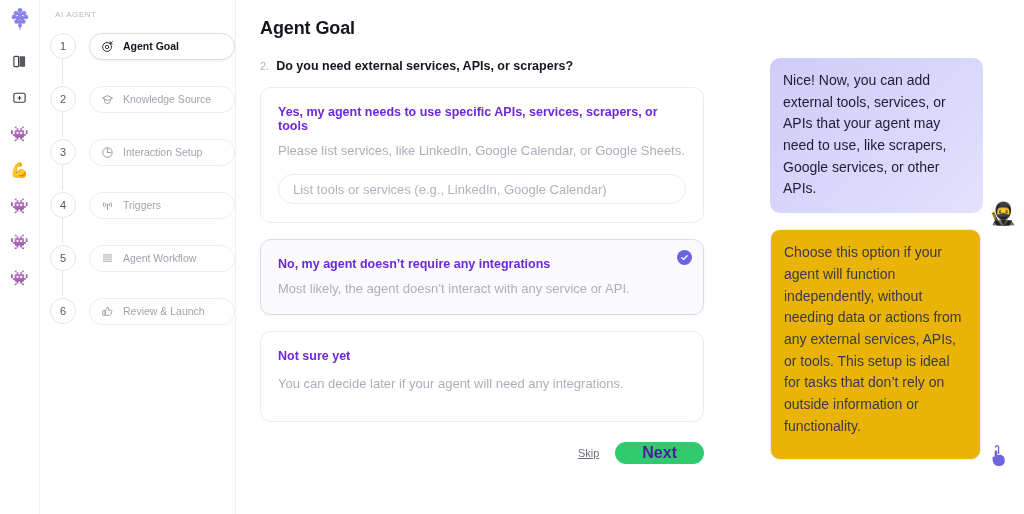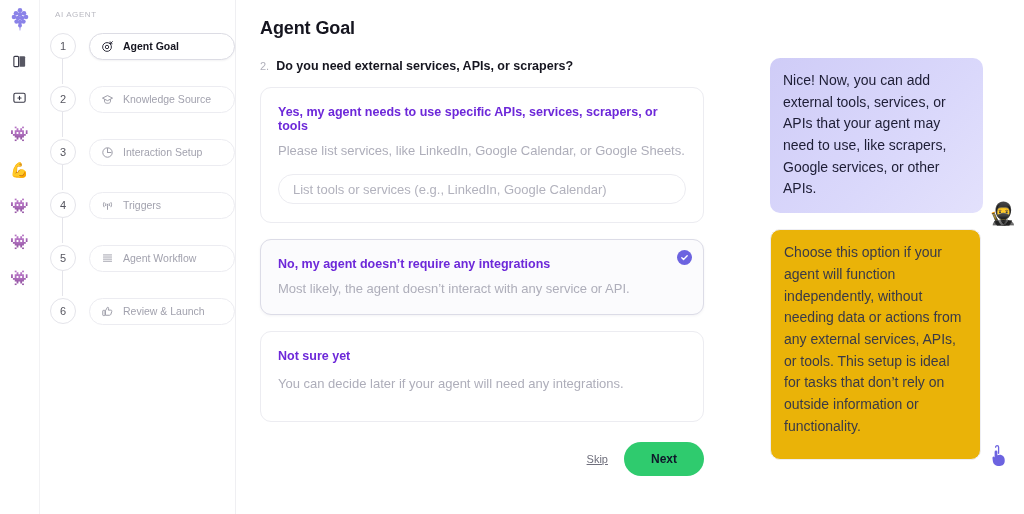--- a/index.html
+++ b/index.html
@@ -165,26 +165,26 @@
     margin-top: 20px;
   }
   .skip-link {
     font-size: 11px; color: #6f6f7c;
     text-decoration: underline;
     cursor: pointer; background: none; border: none;
     font-family: "Liberation Sans", sans-serif;
   }
   .next-btn {
     background: #2fcb6e;
-    color: #0f172a;
+    color: #4c1d95;
     border: none;
     border-radius: 18px;
-    height: 34px;
+    height: 22px;
     padding: 0 27px;
-    font-size: 12px; font-weight: bold;
+    font-size: 16px; font-weight: bold;
     cursor: pointer;
     font-family: "Liberation Sans", sans-serif;
   }
 
   
   .assistant {
     position: absolute;
     left: 770px; top: 58px;
     width: 230px;
   }

